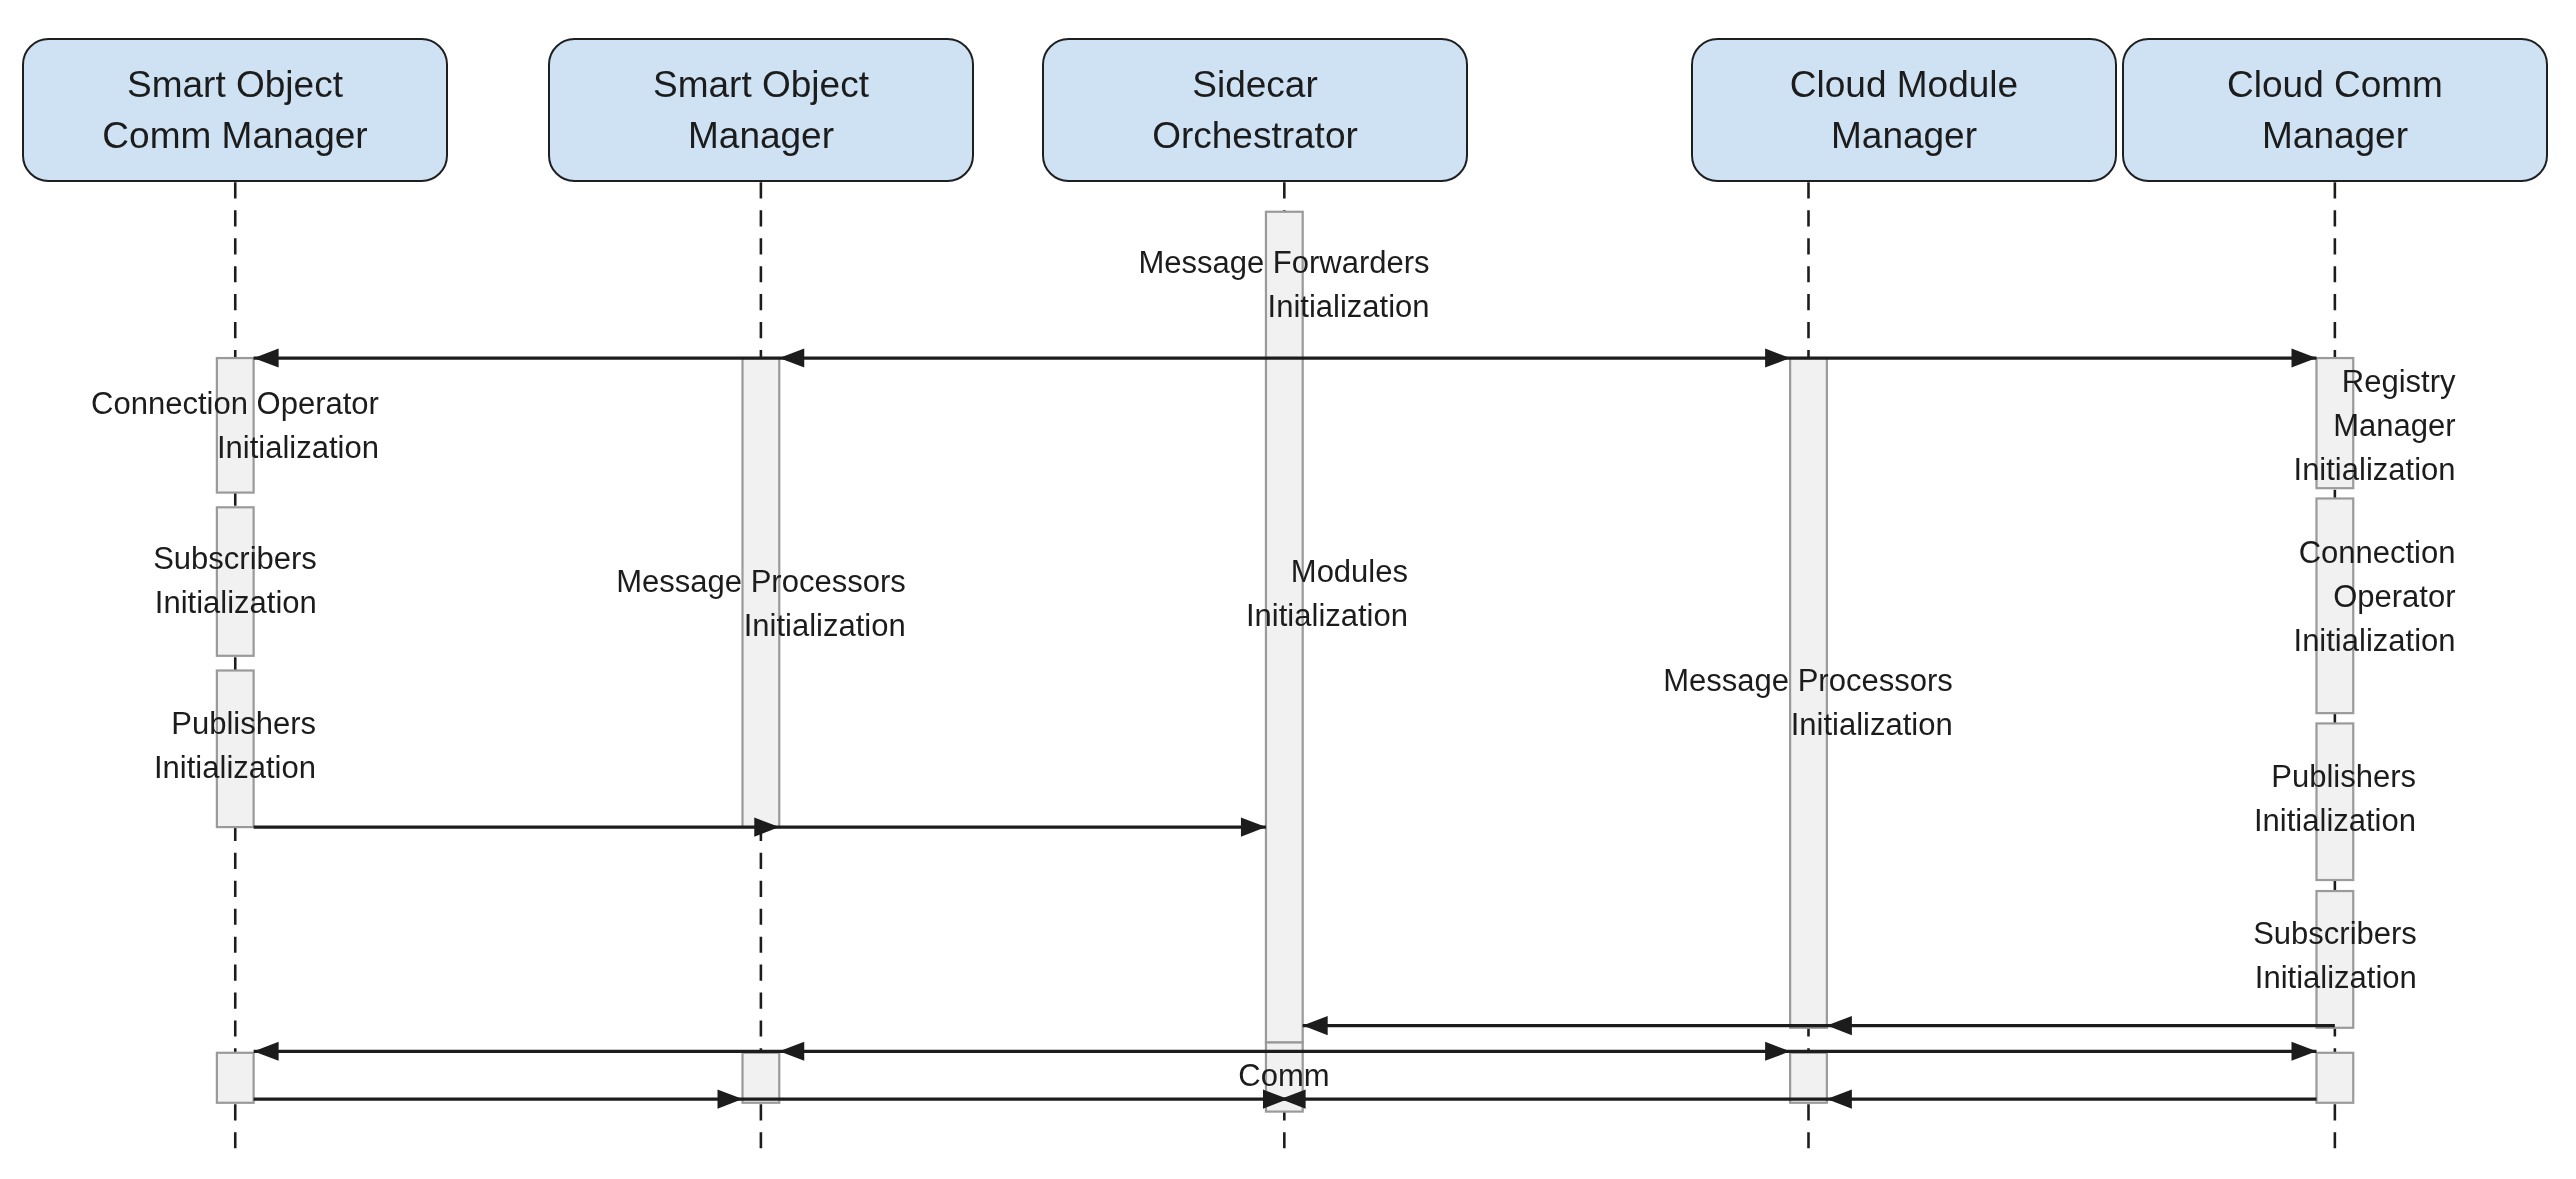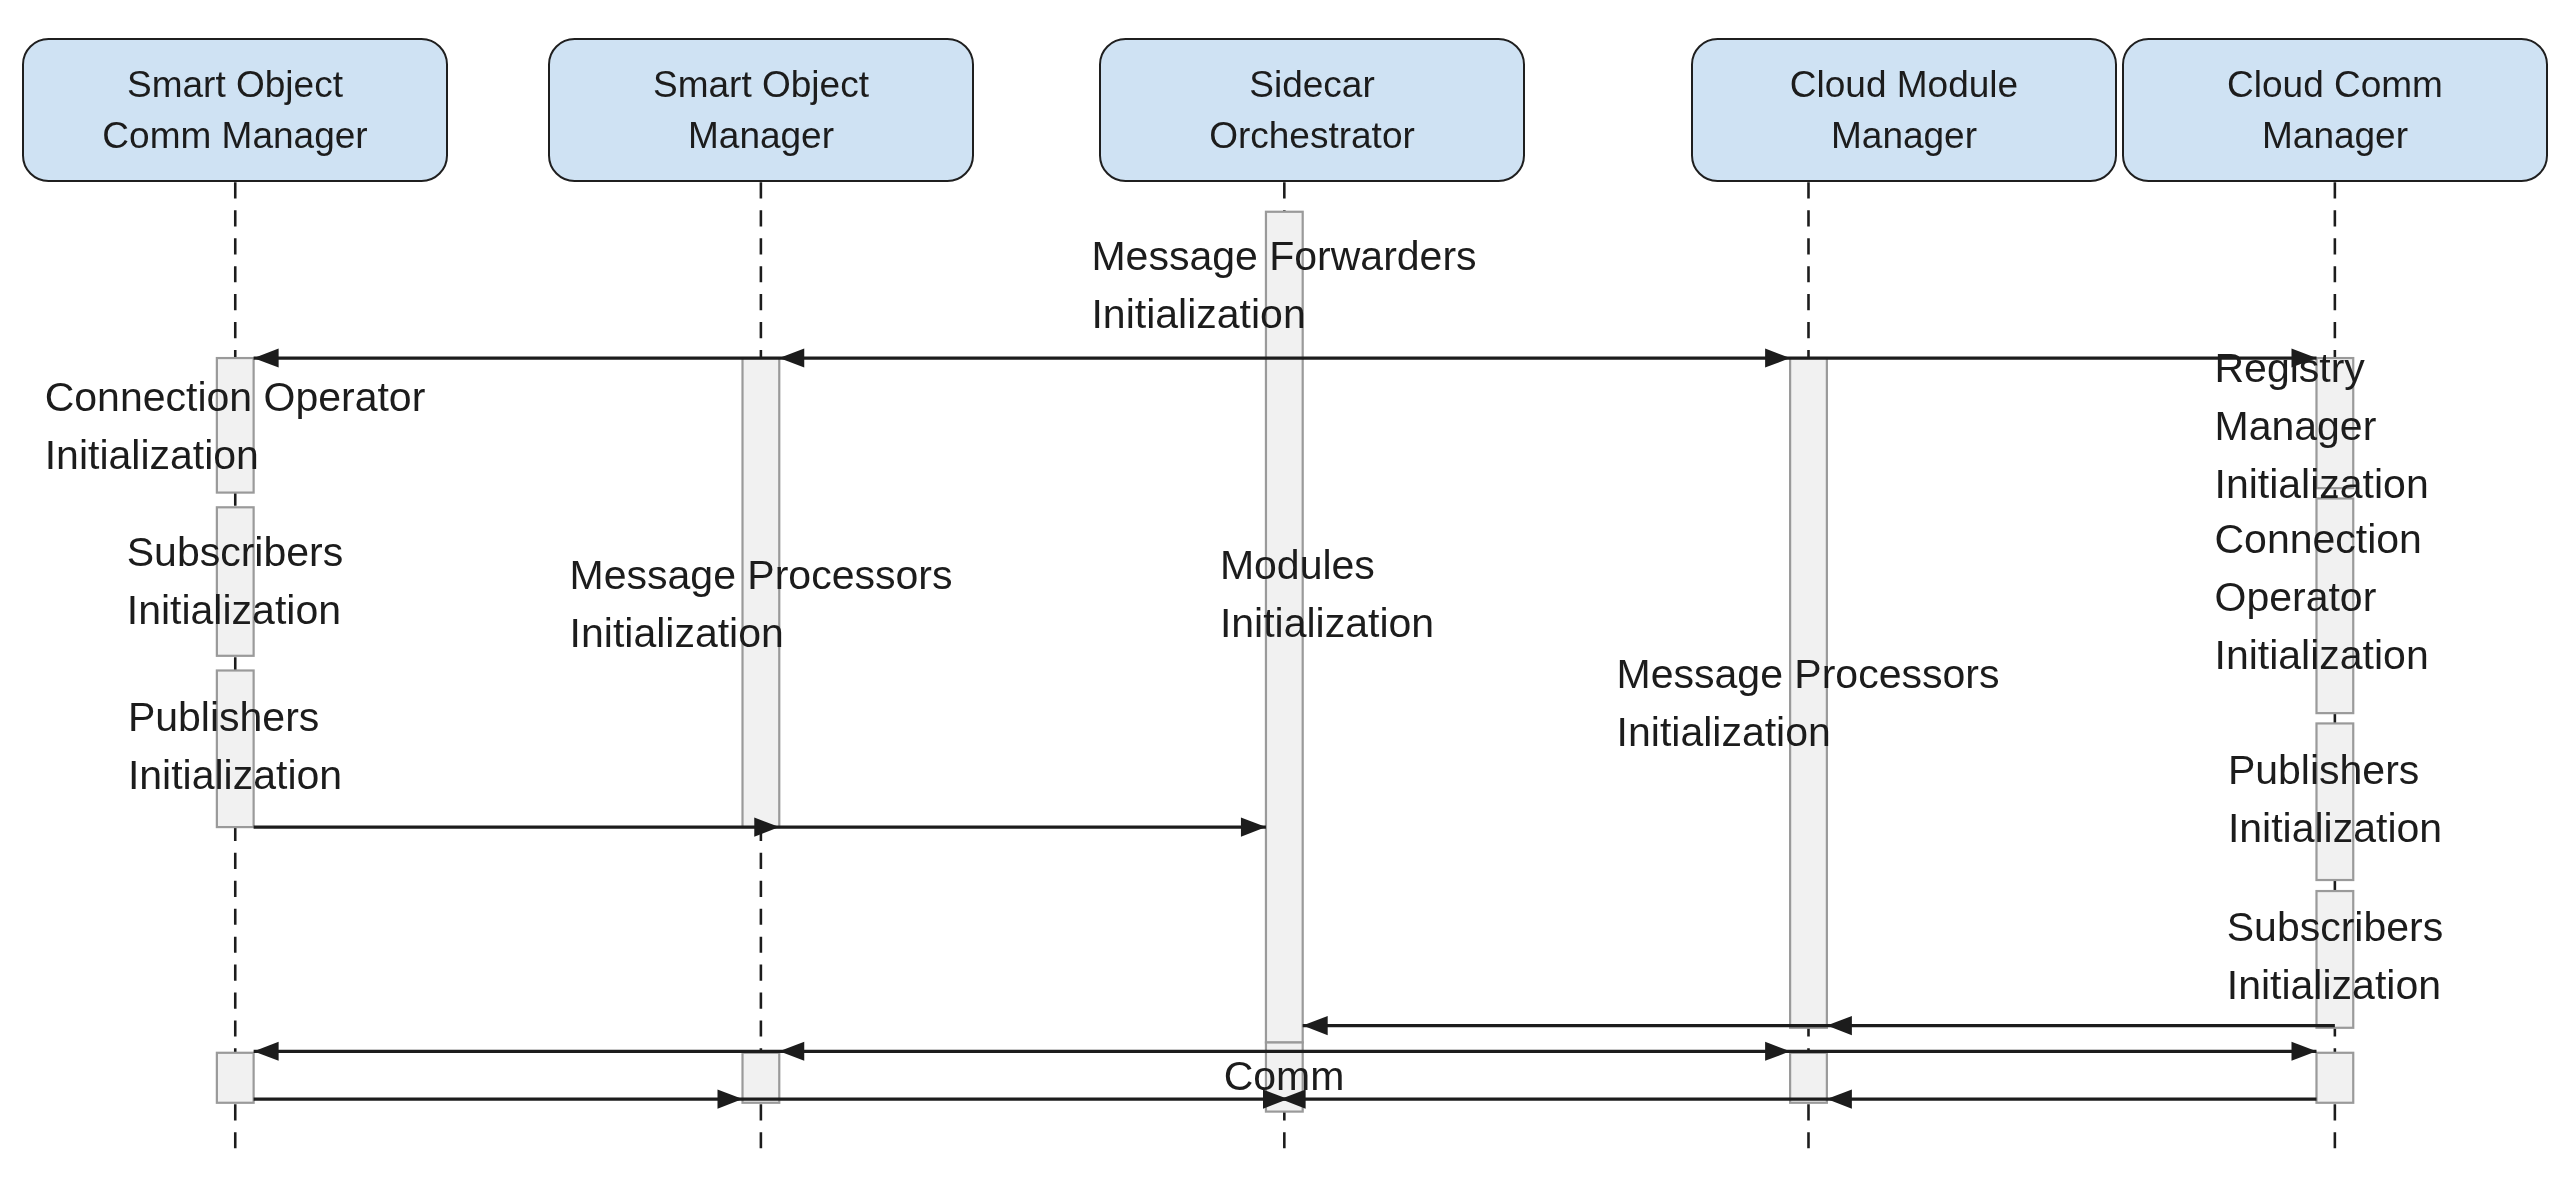--- a/index.html
+++ b/index.html
@@ -56,38 +56,38 @@
     text-align:center;
     font-size:37px;
     line-height:1.38;
     color:var(--text-color);
     white-space:pre-line;
     z-index:3;
   }
   .msg-label{
     position:absolute;
     transform:translate(-50%,-50%);
-    text-align:left;
-    font-size:41px;
+    text-align:right;
+    font-size:31px;
     line-height:1.42;
     color:var(--text-color);
     white-space:pre-line;
     z-index:4;
   }
 </style>
 </head>
 <body>
 
 <div class="diagram">
 
   <div class="participant" style="left:22px">Smart Object
 Comm Manager</div>
   <div class="participant" style="left:548px">Smart Object
 Manager</div>
-  <div class="participant" style="left:1099px">Sidecar
+  <div class="participant" style="left:1042px">Sidecar
 Orchestrator</div>
   <div class="participant" style="left:1691px">Cloud Module
 Manager</div>
   <div class="participant" style="left:2122px">Cloud Comm
 Manager</div>
 
   <svg width="2576" height="1180" viewBox="0 0 3504 1605">
 
     <line class="lifeline" x1="320" y1="248" x2="320" y2="1578"></line>
     <line class="lifeline" x1="1035" y1="248" x2="1035" y2="1578"></line>

